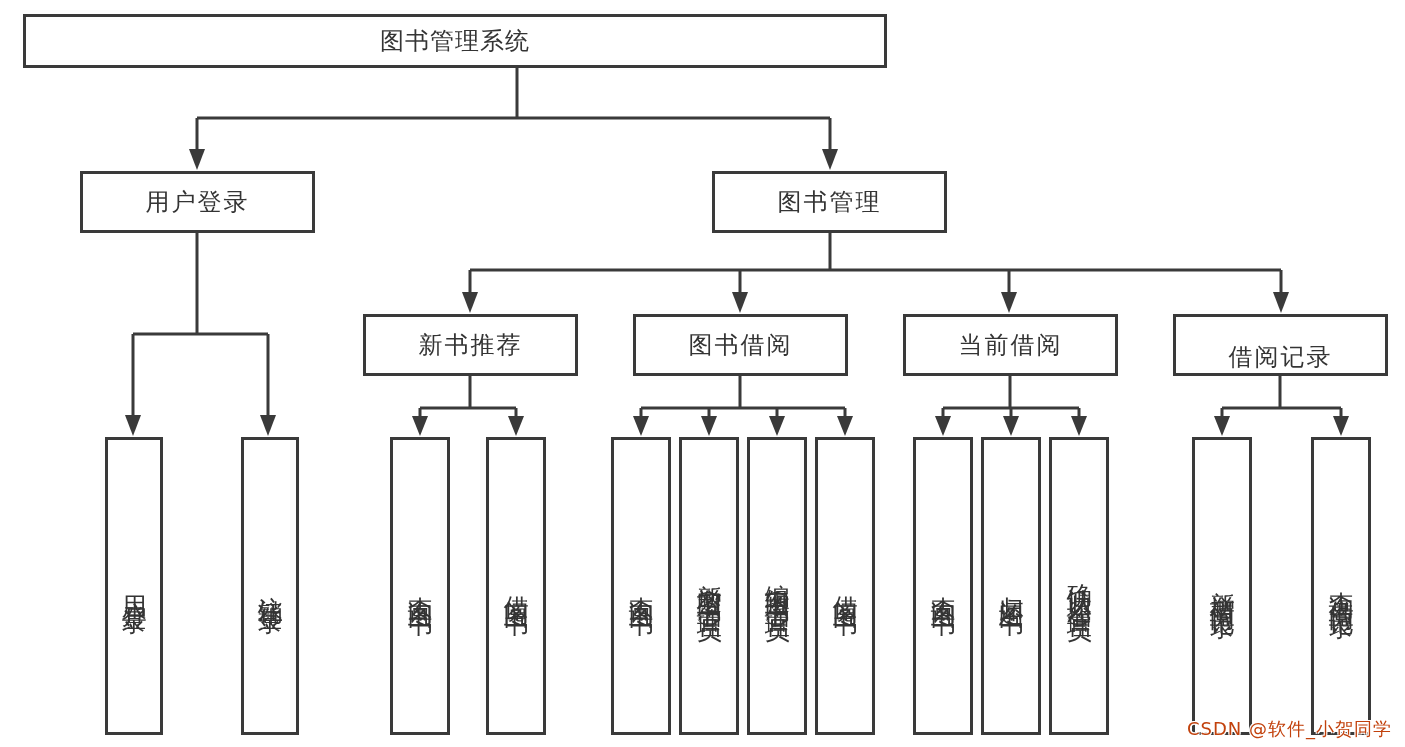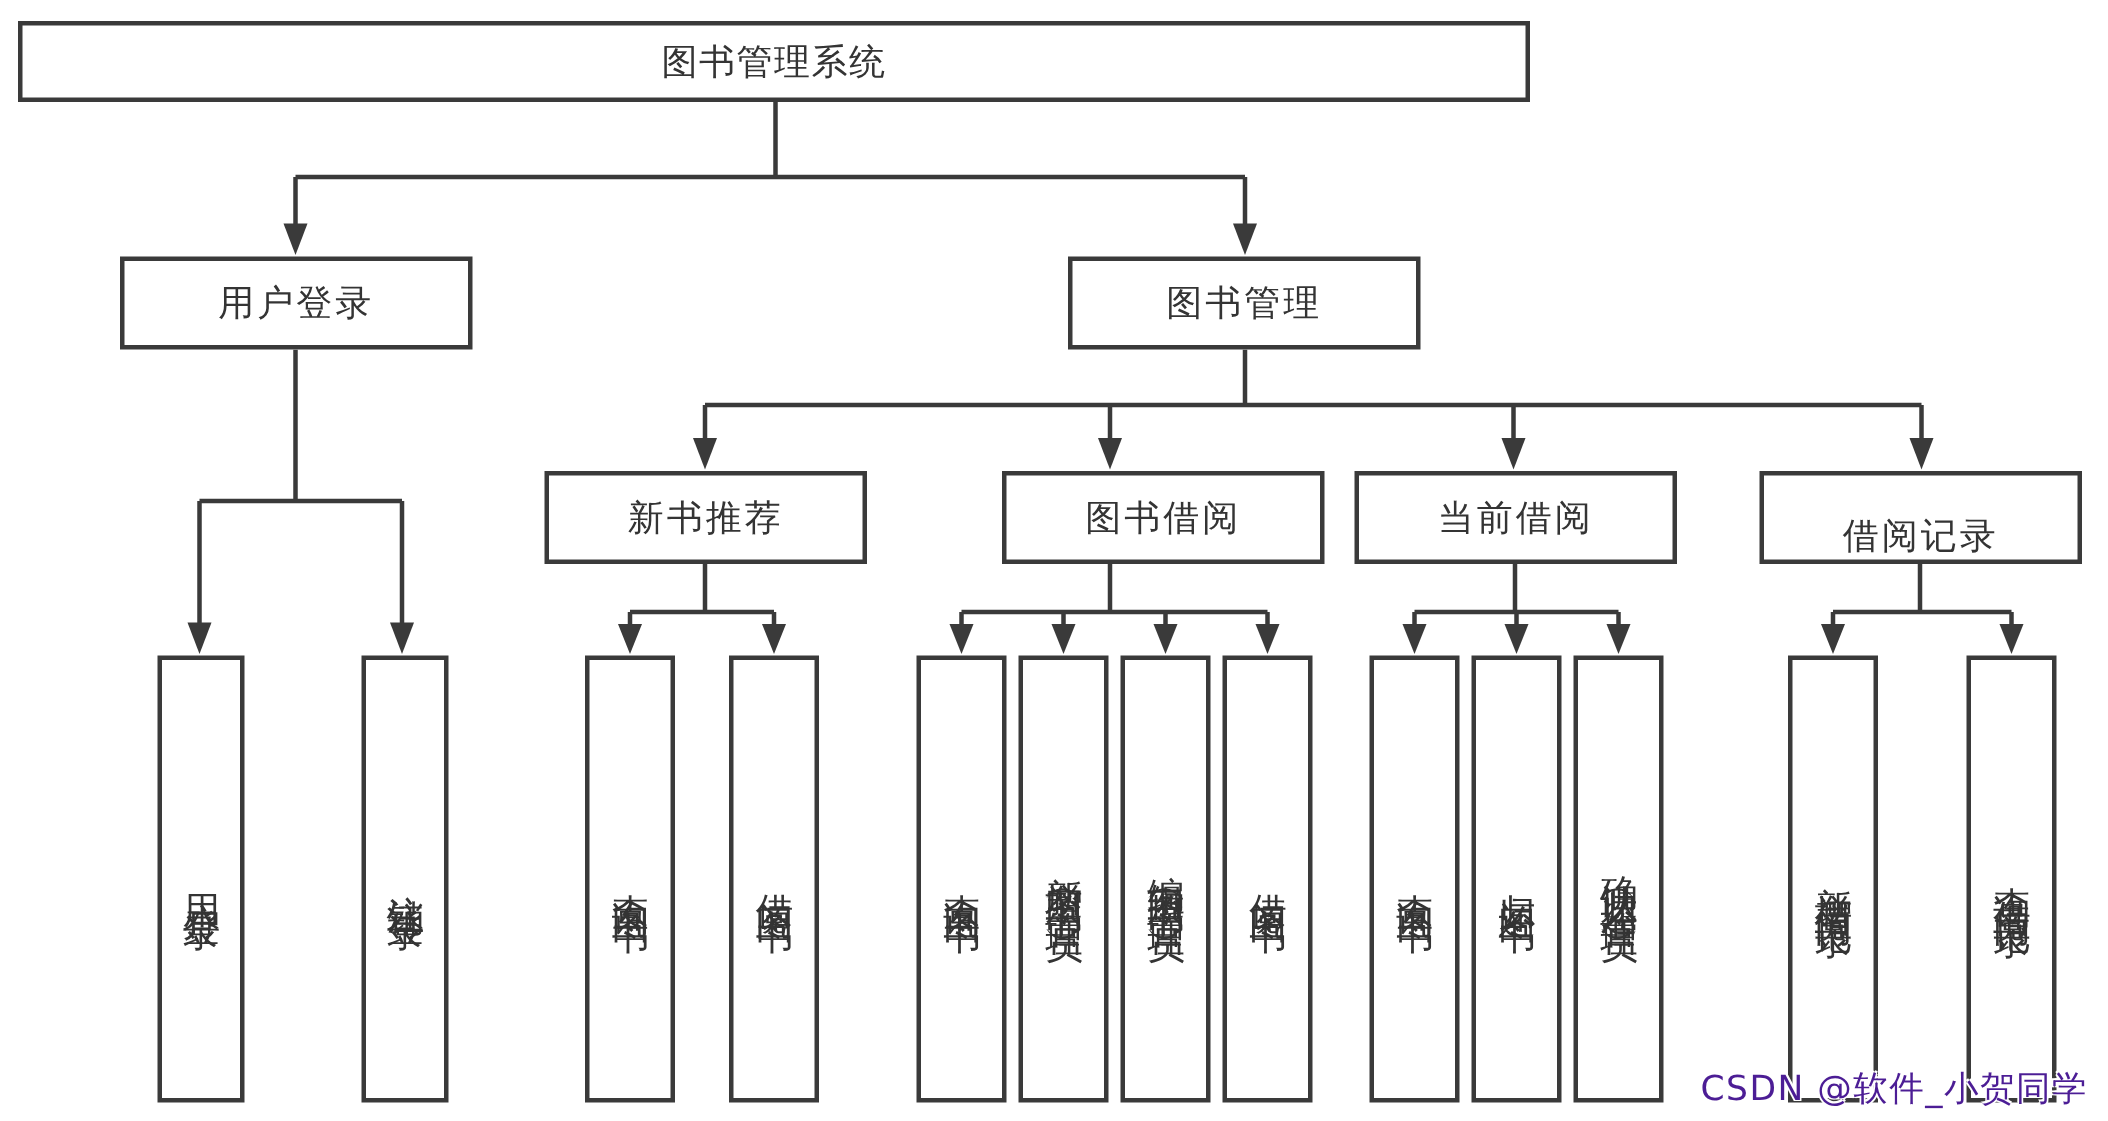--- a/index.html
+++ b/index.html
@@ -31,23 +31,23 @@
     font-size:25px;
     letter-spacing:5px;
     line-height:1.1;
     font-weight:500;
     white-space:nowrap;
   }
   .watermark{
     position:absolute;
     right:13px;
     bottom:6px;
-    font-size:23px;
+    font-size:18px;
     letter-spacing:1px;
-    color:#4c1d95;
+    color:#c2410c;
     text-shadow:1px 1px 0 #ffffff,-1px -1px 0 #ffffff,1px -1px 0 #ffffff,-1px 1px 0 #ffffff;
     z-index:5;
   }
 </style>
 </head>
 <body>
 
 <div class="canvas">
 
   <svg class="wires" width="1405" height="747" viewBox="0 0 1405 747" fill="none" stroke="#3a3a3a" stroke-width="3">
@@ -79,35 +79,35 @@
     <path d="M1010 376 V408 M943 408 H1079 M943 408 V421 M1011 408 V421 M1079 408 V421"></path>
     <polygon points="935,416 951,416 943,436" fill="#3a3a3a" stroke="none"></polygon>
     <polygon points="1003,416 1019,416 1011,436" fill="#3a3a3a" stroke="none"></polygon>
     <polygon points="1071,416 1087,416 1079,436" fill="#3a3a3a" stroke="none"></polygon>
 
     <path d="M1280 376 V408 M1222 408 H1341 M1222 408 V421 M1341 408 V421"></path>
     <polygon points="1214,416 1230,416 1222,436" fill="#3a3a3a" stroke="none"></polygon>
     <polygon points="1333,416 1349,416 1341,436" fill="#3a3a3a" stroke="none"></polygon>
   </svg>
 
-  <div class="box root" style="left:12px;top:14px;width:1008px;height:54px;">
+  <div class="box root" style="left:23px;top:14px;width:864px;height:54px;">
     <span>图书管理系统</span>
   </div>
 
   <div class="box l2" style="left:80px;top:171px;width:235px;height:62px;">
     <span>用户登录</span>
   </div>
   <div class="box mid" style="left:363px;top:314px;width:215px;height:62px;">
     <span>新书推荐</span>
   </div>
 
   <div class="box l2" style="left:712px;top:171px;width:235px;height:62px;">
     <span>图书管理</span>
   </div>
-  <div class="box mid" style="left:668px;top:314px;width:215px;height:62px;">
+  <div class="box mid" style="left:633px;top:314px;width:215px;height:62px;">
     <span>图书借阅</span>
   </div>
   <div class="box mid" style="left:903px;top:314px;width:215px;height:62px;">
     <span>当前借阅</span>
   </div>
   <div class="box mid" style="left:1173px;top:314px;width:215px;height:62px;align-items:flex-end;">
     <span>借阅记录</span>
   </div>
 
   <div class="box leaf" style="left:105px;top:437px;width:58px;height:298px;">

